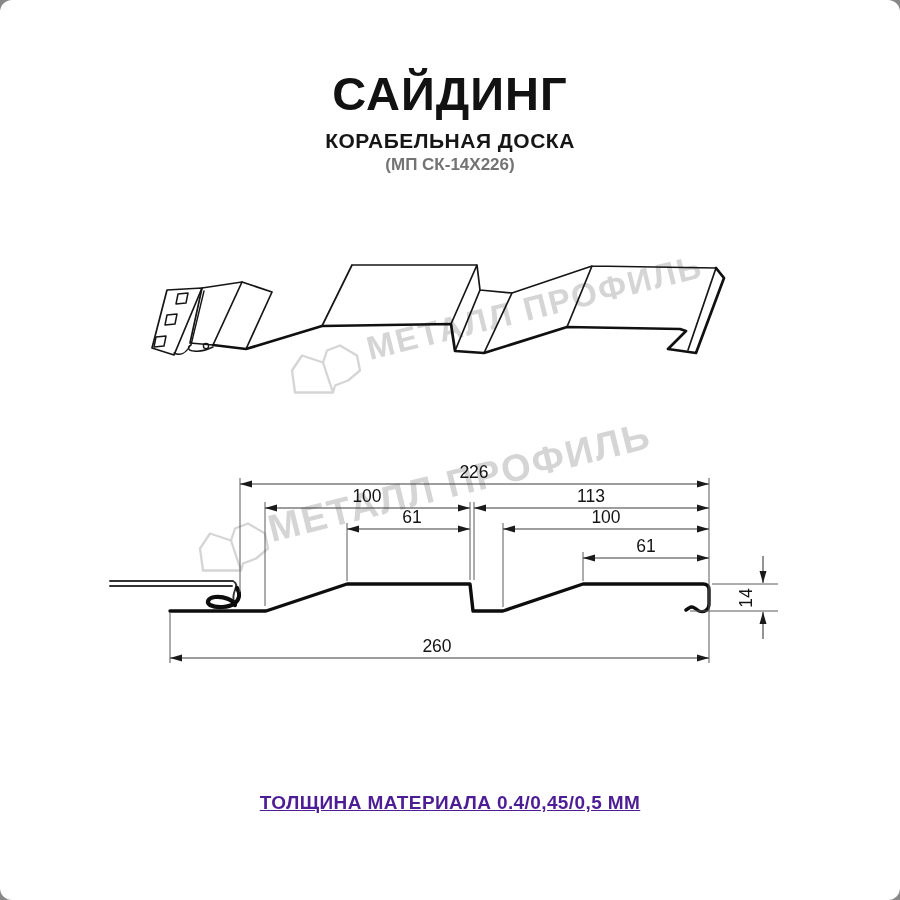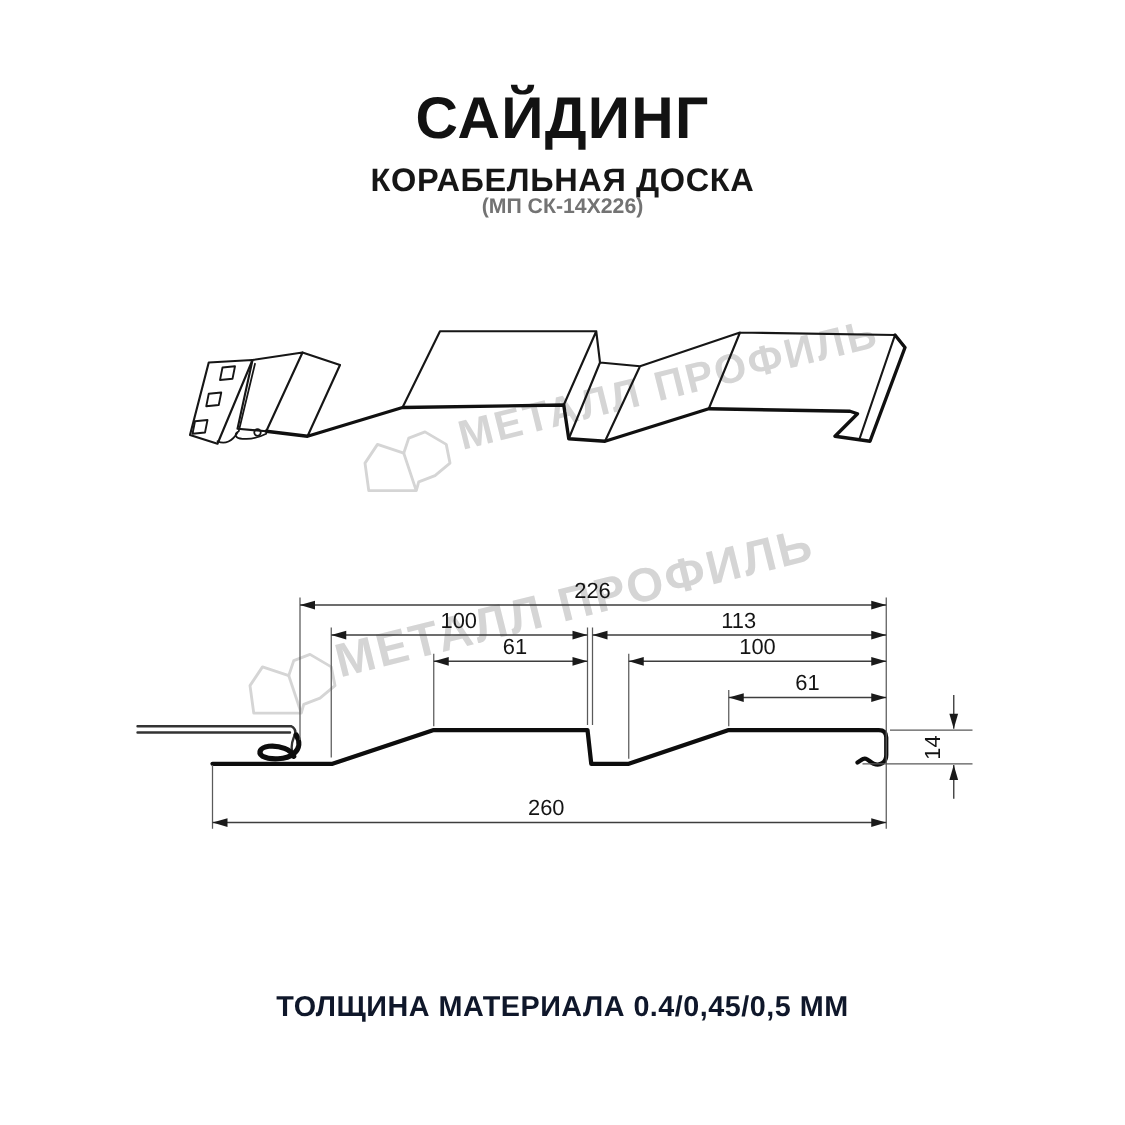--- a/index.html
+++ b/index.html
@@ -1,25 +1,25 @@
 <!DOCTYPE html>
 <html><head>
 <meta charset="utf-8">
 <style>
   html,body{margin:0;padding:0;background:#888;}
   .page{position:relative;width:900px;height:900px;background:#fff;margin:0 auto;overflow:hidden;
-        font-family:"Liberation Sans",sans-serif;color:#111;}
+        font-family:"Liberation Sans",sans-serif;color:#111;border-radius:12px;}
   .title-block{position:absolute;top:0;left:0;width:900px;text-align:center;}
   .product-title{position:absolute;top:70px;left:0;width:100%;font-size:47px;font-weight:800;
         letter-spacing:1px;color:#121212;margin:0;line-height:1;}
-  .product-subtitle{position:absolute;top:129px;left:0;width:100%;font-size:26px;font-weight:700;
+  .product-subtitle{position:absolute;top:129px;left:0;width:100%;font-size:21px;font-weight:700;
         letter-spacing:0.5px;color:#161616;}
   .product-code{position:absolute;top:155px;left:0;width:100%;font-size:17px;font-weight:600;color:#737373;}
   .footer-caption{position:absolute;top:792px;left:0;width:100%;text-align:center;
-        font-size:23px;font-weight:600;letter-spacing:0.4px;color:#0f172a;}
+        font-size:19px;font-weight:600;letter-spacing:0.4px;color:#4c1d95;text-decoration:underline;}
   svg.drawing{position:absolute;top:0;left:0;}
   .wm-text{font-weight:bold;fill:#d5d5d5;letter-spacing:2px;}
   .wm-logo{fill:none;stroke:#d5d5d5;stroke-width:2.3;stroke-linejoin:round;}
   .l3{stroke:#161616;stroke-width:1.7;fill:none;stroke-linejoin:round;stroke-linecap:round;}
   .l3f{stroke:#101010;stroke-width:2.7;fill:none;stroke-linejoin:round;stroke-linecap:round;}
   .sec{stroke:#0d0d0d;stroke-width:3.4;fill:none;stroke-linejoin:round;stroke-linecap:round;}
   .sec-curl{stroke:#0d0d0d;stroke-width:4.2;fill:none;stroke-linejoin:round;stroke-linecap:round;}
   .sec-thin{stroke:#333;stroke-width:1.9;fill:none;stroke-linecap:round;}
   .ext{stroke:#5a5a5a;stroke-width:1;fill:none;}
   .dim{stroke:#3d3d3d;stroke-width:1.1;fill:none;}

